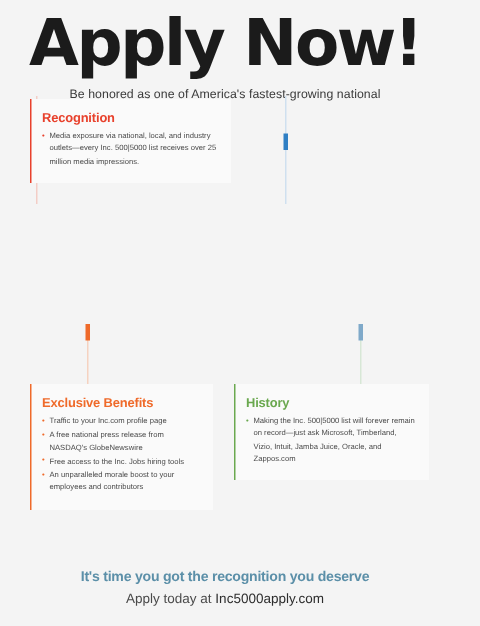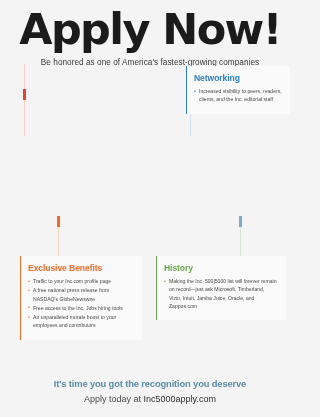--- a/index.html
+++ b/index.html
@@ -205,43 +205,43 @@
     letter-spacing: 0.15px;
   }
 </style>
 </head>
 <body>
 
 <div class="page">
 
   <div class="header">
     <h1 class="headline">Apply Now!</h1>
-    <div class="subhead">Be honored as one of America's fastest-growing companies</div>
+    <div class="subhead">Be honored as one of America's fastest-growing national</div>
   </div>
 
   <div class="vline vline-red">
     <span class="tick"></span>
   </div>
   <div class="vline vline-blue">
     <span class="tick"></span>
   </div>
   <div class="vline vline-red2">
     <span class="tick"></span>
   </div>
   <div class="vline vline-blue2">
     <span class="tick"></span>
   </div>
 
-
-  <div class="panel panel-networking">
-    <div class="panel-title">Networking</div>
+  <div class="panel panel-recognition">
+    <div class="panel-title">Recognition</div>
     <ul>
-      <li>Increased visibility to peers, readers, clients, and the Inc. editorial staff</li>
+      <li>Media exposure via national, local, and industry outlets—every Inc. 500|5000 list receives over 25 million media impressions.</li>
     </ul>
   </div>
+
 
   <div class="panel panel-history">
     <div class="panel-title">History</div>
     <ul>
       <li>Making the Inc. 500|5000 list will forever remain on record—just ask Microsoft, Timberland, Vizio, Intuit, Jamba Juice, Oracle, and Zappos.com</li>
     </ul>
   </div>
 
   <div class="panel panel-benefits">
     <div class="panel-title">Exclusive Benefits</div>

